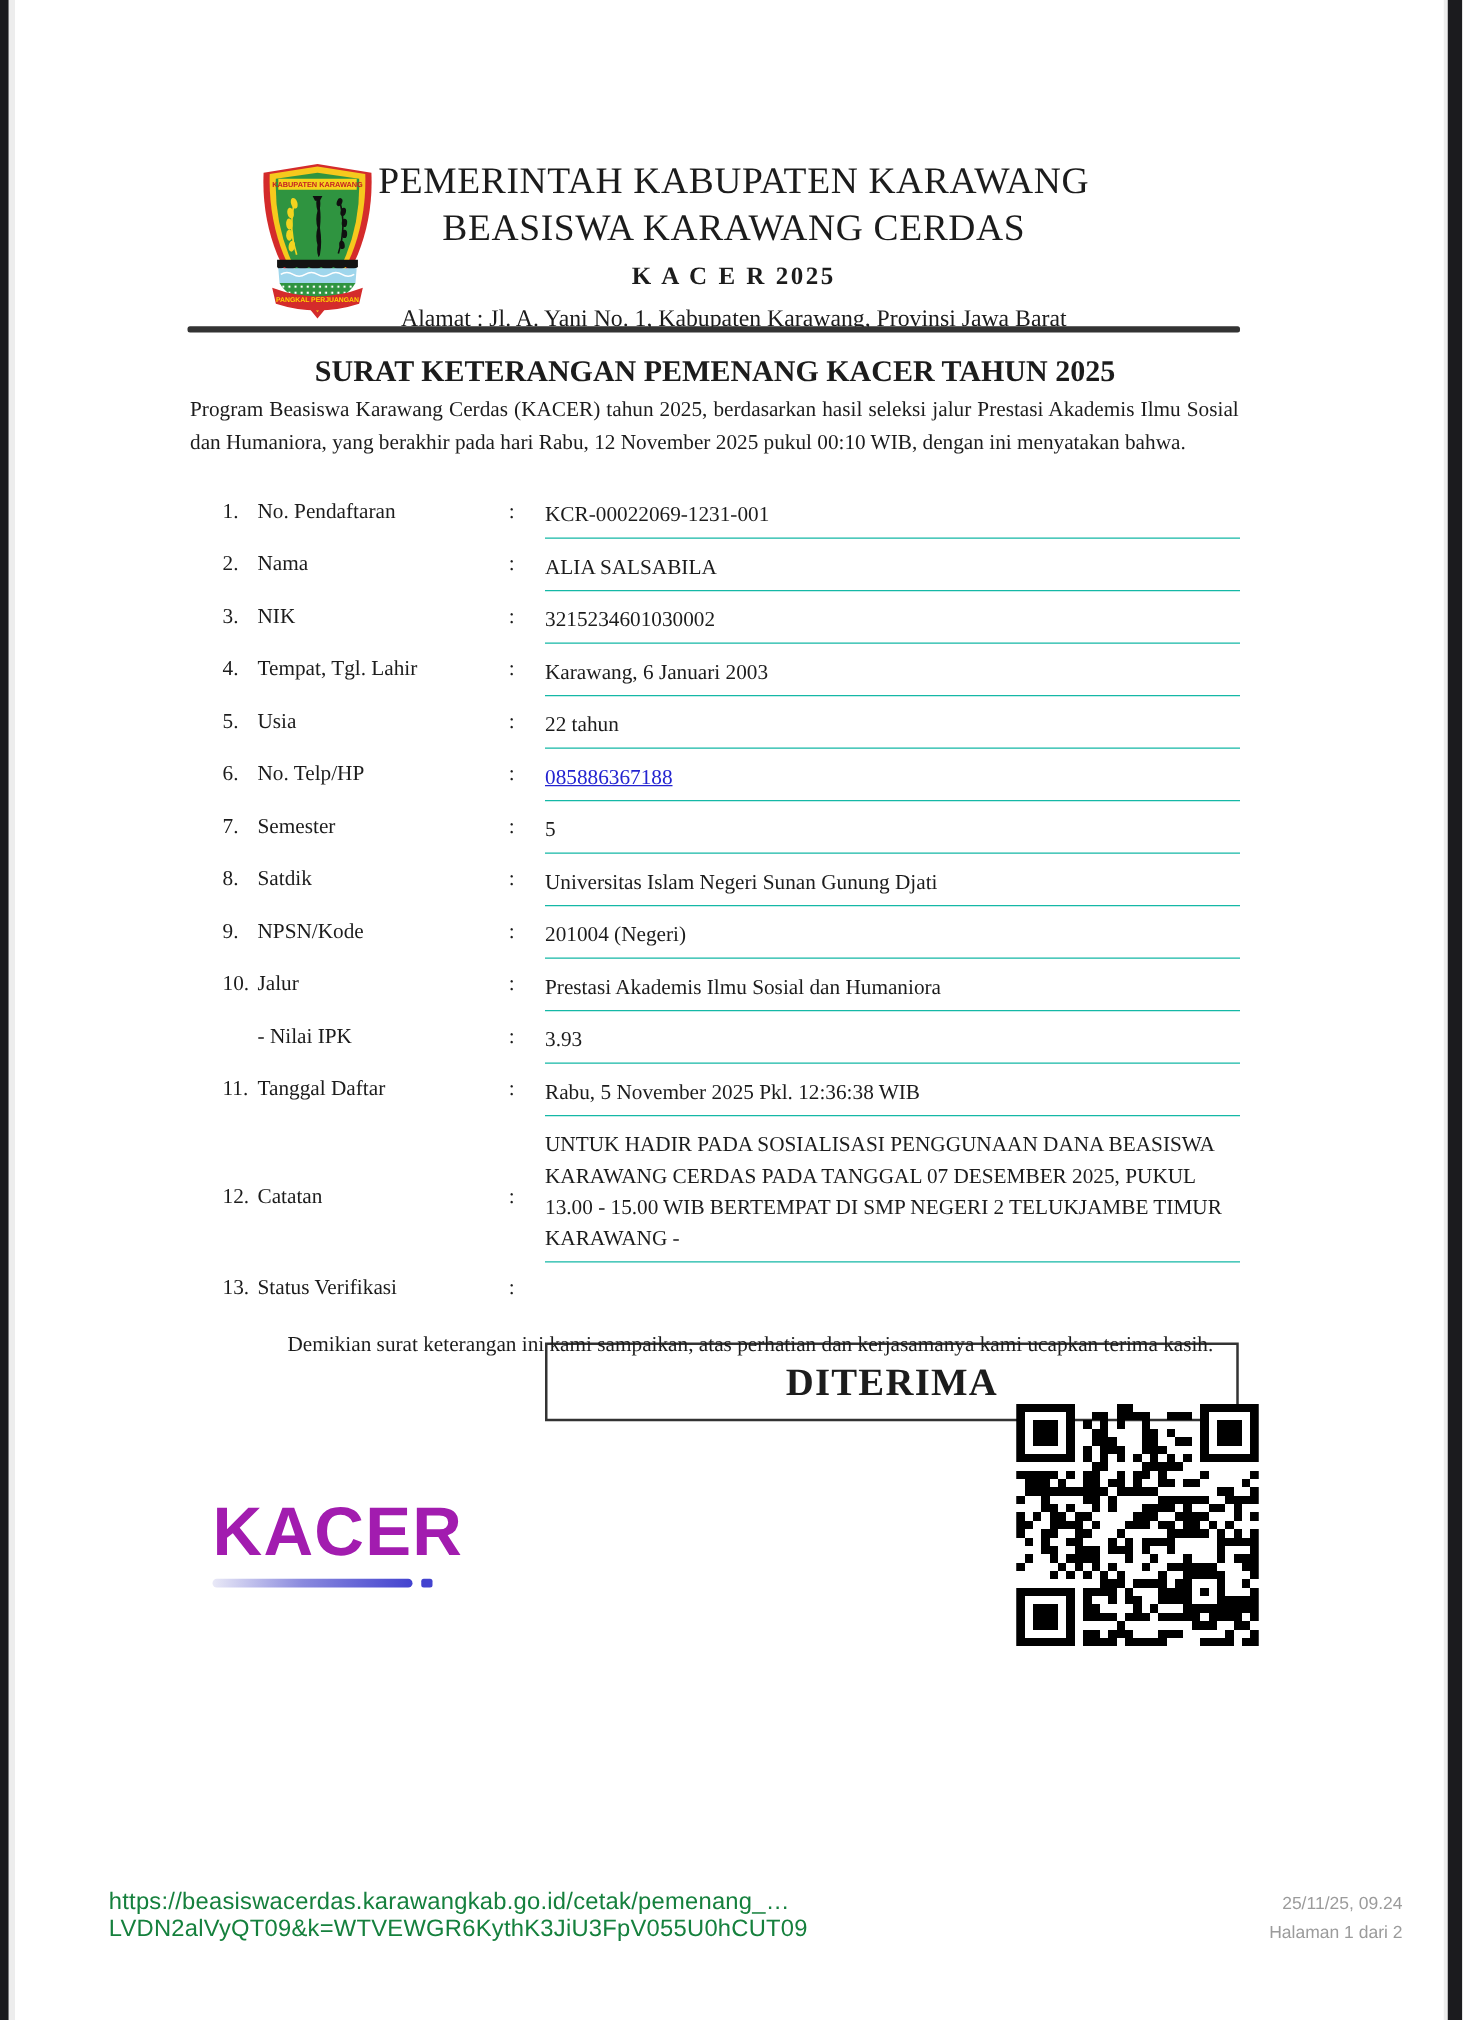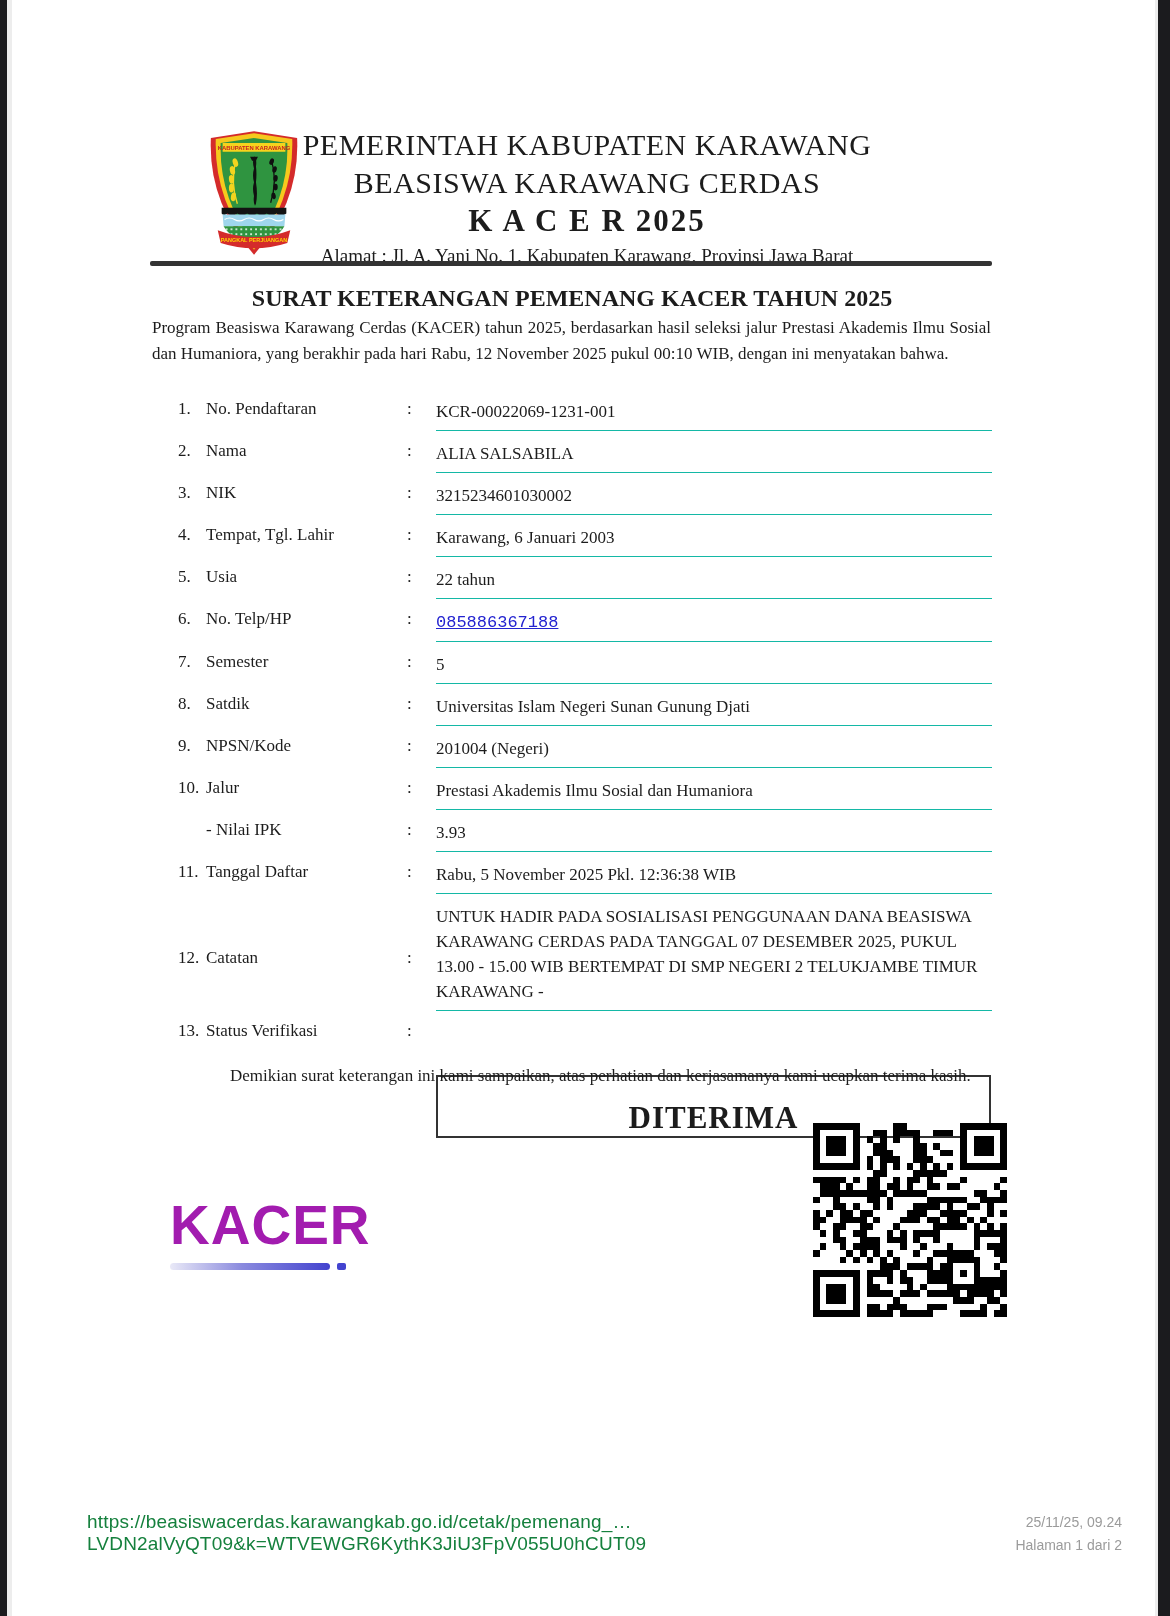--- a/index.html
+++ b/index.html
@@ -8,41 +8,41 @@
   
   .bar-left{position:absolute;left:0;top:0;width:7px;height:100%;background:#1b1b1e;}
   .strip-left{position:absolute;left:7px;top:0;width:5px;height:100%;background:#ededed;}
   .bar-right{position:absolute;right:0;top:0;width:12px;height:100%;background:#1b1b1e;}
   .strip-right{position:absolute;right:12px;top:0;width:3px;height:100%;background:#ededed;}
 
   
   .seal{position:absolute;left:205px;top:129px;width:98px;height:128px;}
   .hdr{position:absolute;left:152px;top:126px;width:870px;text-align:center;}
   .hdr-line1,.hdr-line2{font-size:30px;letter-spacing:.5px;line-height:38px;}
-  .hdr-line3{font-size:31px;font-weight:bold;letter-spacing:2px;line-height:36px;margin-top:1px;}
+  .hdr-line3{font-size:20px;font-weight:bold;letter-spacing:2px;line-height:36px;margin-top:1px;}
   .hdr-addr{font-size:19px;margin-top:6px;}
   .hdr-rule{position:absolute;left:150px;top:261px;width:842px;height:5px;background:#333;border-radius:2px;}
 
   .subject{position:absolute;left:152px;top:285px;width:840px;text-align:center;
            font-weight:bold;font-size:24px;}
   .intro{position:absolute;left:152px;top:315px;width:839px;font-size:17px;line-height:26px;
          text-align:justify;}
 
   
   .fields{position:absolute;left:152px;top:399px;width:840px;font-size:17px;}
   .frow{display:flex;align-items:flex-start;margin-bottom:10px;}
   .frow.vcenter{align-items:center;}
   .f-no{flex:none;width:28px;margin-left:26px;}
   .f-label{flex:none;width:201px;}
   .f-colon{flex:none;width:29px;}
   .f-val{flex:1;border-bottom:1px solid #14b8a6;padding-bottom:6px;min-height:21px;line-height:25px;}
   .f-val.noline{border-bottom:none;}
-  .f-val a{color:#2323d0;text-decoration:underline;font-family:Liberation Mono, monospace;}
+  .f-val a{color:#2323d0;text-decoration:underline;}
   .status-box{margin-left:284px;width:551px;height:59px;border:2.5px solid #333;
-              display:flex;align-items:flex-end;justify-content:center;margin-top:27px;}
+              display:flex;align-items:center;justify-content:center;margin-top:27px;}
   .status-box span{font-weight:bold;font-size:31px;letter-spacing:1px;}
 
   .closing{position:absolute;left:230px;top:1066px;width:790px;font-size:17px;}
 
   
   .kacer{position:absolute;left:170px;top:1196px;width:220px;}
   .kacer-text{font-family:"Liberation Sans", sans-serif;font-weight:bold;font-size:55px;
               letter-spacing:1px;line-height:58px;}
   .kacer-bar{margin-top:9px;width:160px;height:7px;border-radius:4px;
              background:linear-gradient(90deg,#e9e9f7 0%,#8a8ade 45%,#4343cf 100%);display:inline-block;}

